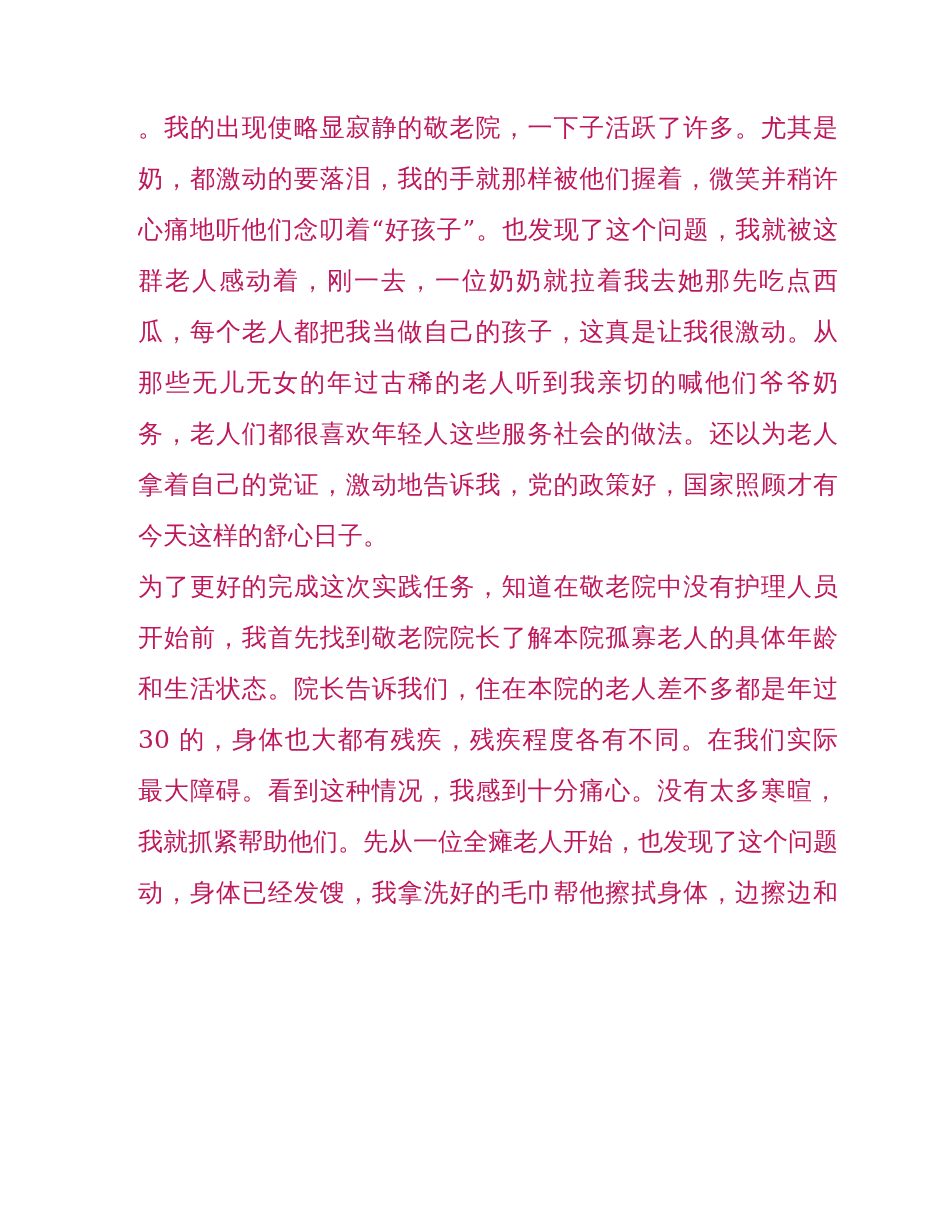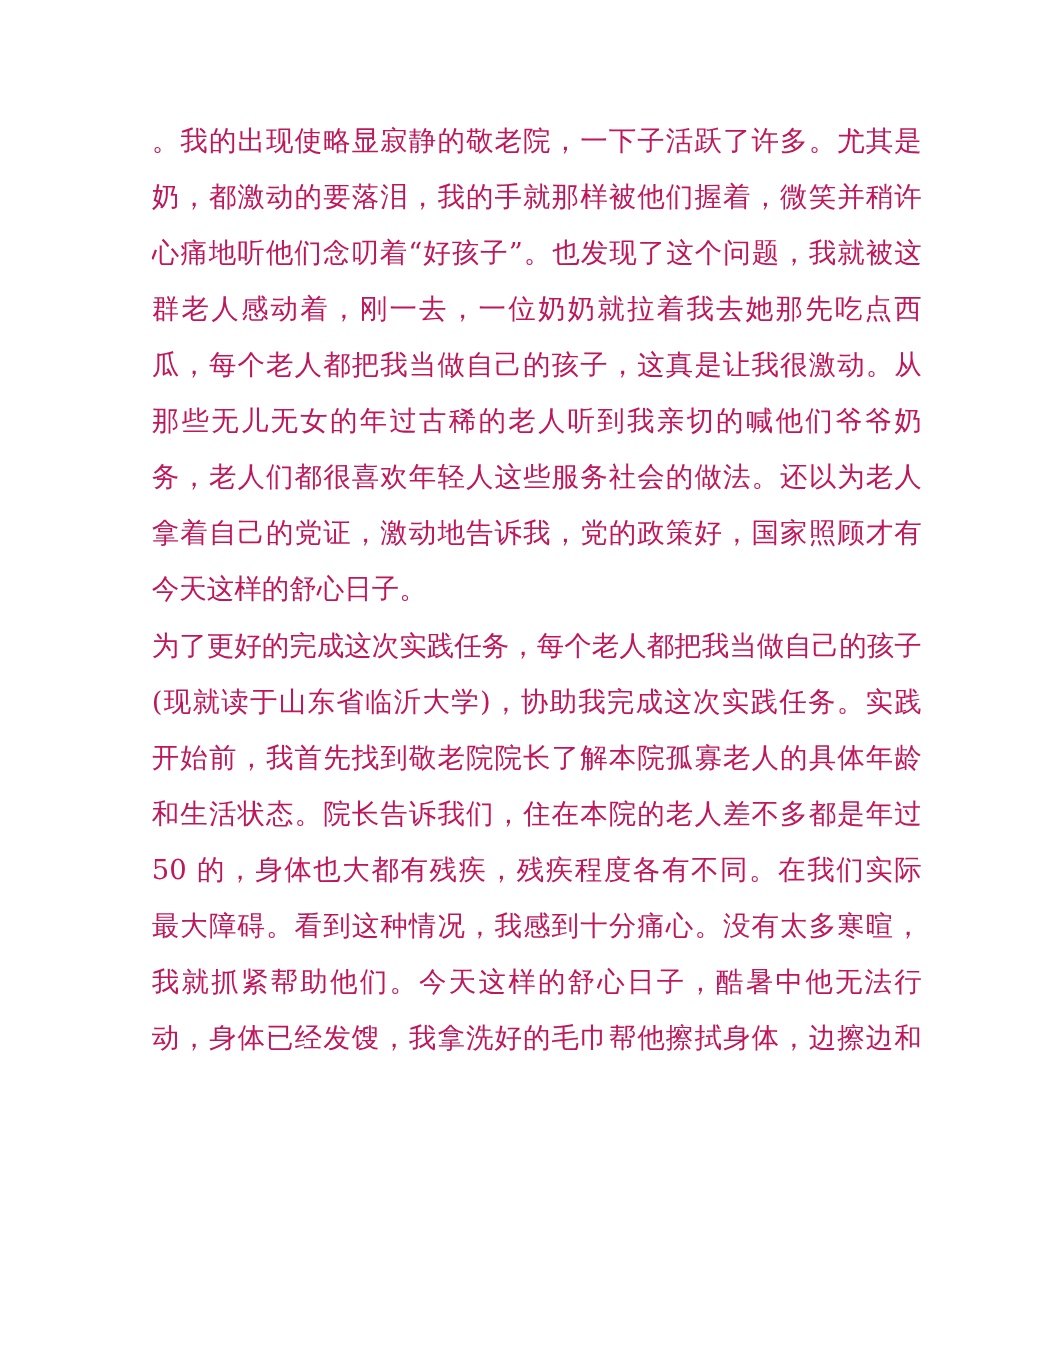--- a/index.html
+++ b/index.html
@@ -54,23 +54,22 @@
         <div class="line">奶，都激动的要落泪，我的手就那样被他们握着，微笑并稍许</div>
         <div class="line">心痛地听他们念叨着“好孩子”。也发现了这个问题，我就被这</div>
         <div class="line">群老人感动着，刚一去，一位奶奶就拉着我去她那先吃点西</div>
         <div class="line">瓜，每个老人都把我当做自己的孩子，这真是让我很激动。从</div>
         <div class="line">那些无儿无女的年过古稀的老人听到我亲切的喊他们爷爷奶</div>
         <div class="line">务，老人们都很喜欢年轻人这些服务社会的做法。还以为老人</div>
         <div class="line">拿着自己的党证，激动地告诉我，党的政策好，国家照顾才有</div>
         <div class="line para-end">今天这样的舒心日子。</div>
       </div>
       <div class="paragraph">
-        <div class="line">为了更好的完成这次实践任务，每个老人都把我当做自己的孩子</div>
-        <div class="line">(现就读于山东省临沂大学)，协助我完成这次实践任务。实践</div>
+        <div class="line">为了更好的完成这次实践任务，知道在敬老院中没有护理人员</div>
         <div class="line">开始前，我首先找到敬老院院长了解本院孤寡老人的具体年龄</div>
         <div class="line">和生活状态。院长告诉我们，住在本院的老人差不多都是年过</div>
-        <div class="line">50 的，身体也大都有残疾，残疾程度各有不同。在我们实际</div>
+        <div class="line">30 的，身体也大都有残疾，残疾程度各有不同。在我们实际</div>
         <div class="line">最大障碍。看到这种情况，我感到十分痛心。没有太多寒暄，</div>
-        <div class="line">我就抓紧帮助他们。今天这样的舒心日子，酷暑中他无法行</div>
+        <div class="line">我就抓紧帮助他们。先从一位全瘫老人开始，也发现了这个问题</div>
         <div class="line">动，身体已经发馊，我拿洗好的毛巾帮他擦拭身体，边擦边和</div>
       </div>
     </div>
 </div>
 
 </body></html>

